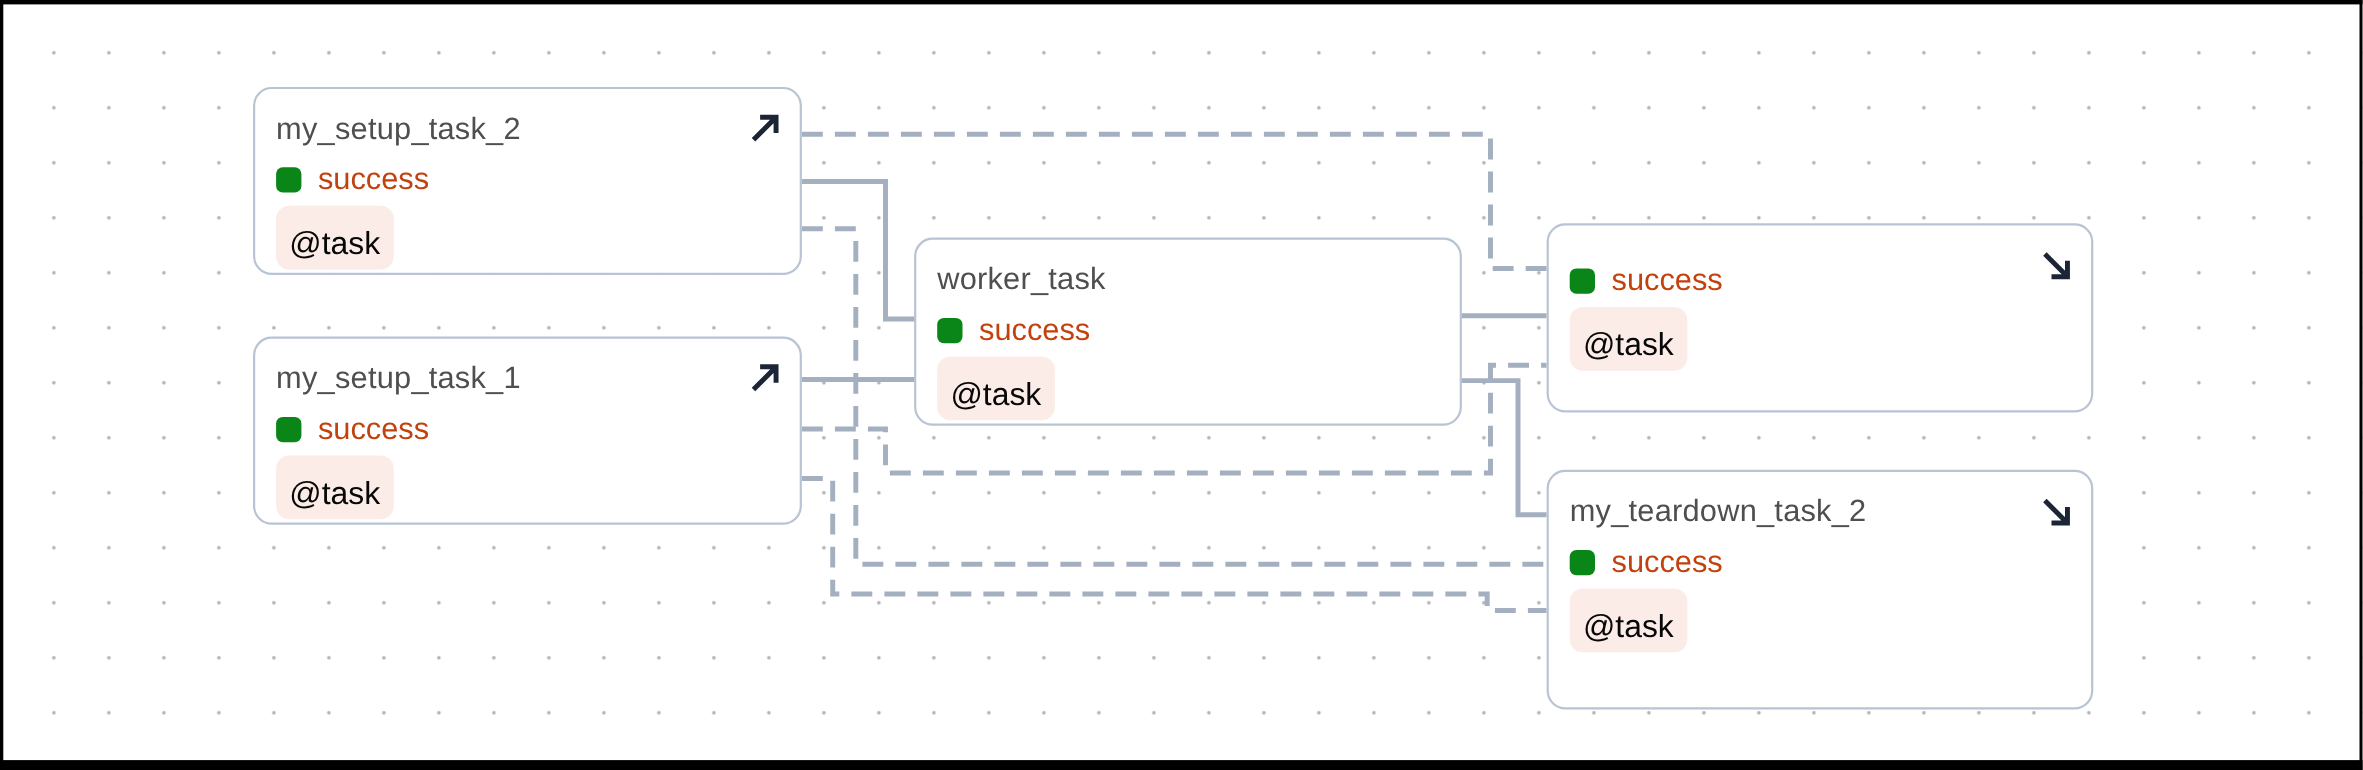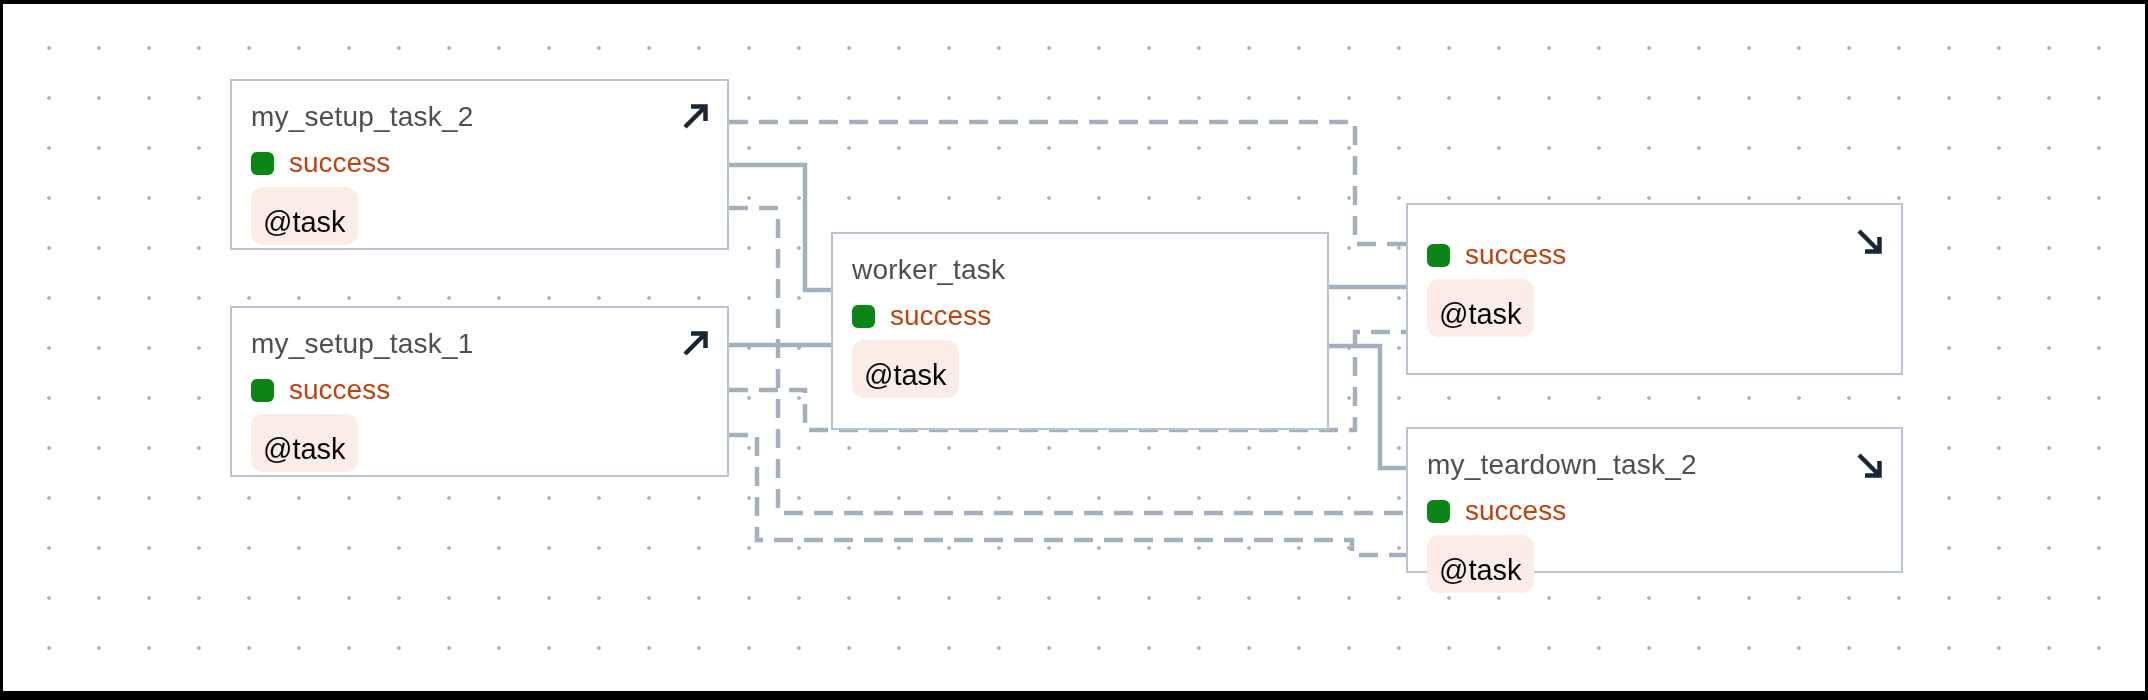--- a/index.html
+++ b/index.html
@@ -40,21 +40,21 @@
     stroke: #a4b0c0;
     stroke-width: 4.5;
   }
   .edge.dashed { stroke-dasharray: 19 11; }
 
   .node {
     position: absolute;
     box-sizing: border-box;
     background: #ffffff;
     border: 2px solid #b8c4d3;
-    border-radius: 0;
+    border-radius: 17px;
     padding: 20px 16px 0 19px;
     z-index: 10;
     cursor: pointer;
   }
   .node-title {
     font-size: 28px;
     line-height: 32px;
     color: #4f4f4f;
     letter-spacing: 0.2px;
     white-space: nowrap;
@@ -136,21 +136,21 @@
       <span class="state-label">success</span>
     </div>
     <span class="decorator-badge">@task</span>
     <span class="node-icon">
       <svg width="30" height="30" viewBox="0 0 30 30">
           <path d="M5 25 L25 5 M11 4.5 H25.5 V19" stroke="#1c2535" stroke-width="4.5" fill="none" stroke-linejoin="miter"></path>
         </svg>
     </span>
   </div>
 
-  <div class="node" style="left: 831px; top: 232px; width: 498px; height: 198px;">
+  <div class="node" style="left: 831px; top: 216px; width: 498px; height: 171px;">
     <div class="node-title">worker_task</div>
     <div class="state-row">
       <span class="state-swatch"></span>
       <span class="state-label">success</span>
     </div>
     <span class="decorator-badge">@task</span>
   </div>
 
   <div class="node" style="left: 1406px; top: 203px; width: 497px; height: 172px;">
     <div class="state-row">
@@ -158,21 +158,21 @@
       <span class="state-label">success</span>
     </div>
     <span class="decorator-badge">@task</span>
     <span class="node-icon">
       <svg width="30" height="30" viewBox="0 0 30 30">
           <path d="M5 5 L25 25 M25.5 11 V25.5 H11" stroke="#1c2535" stroke-width="4.5" fill="none" stroke-linejoin="miter"></path>
         </svg>
     </span>
   </div>
 
-  <div class="node" style="left: 1406px; top: 427px; width: 497px; height: 146px;">
+  <div class="node" style="left: 1406px; top: 427px; width: 497px; height: 218px;">
     <div class="node-title">my_teardown_task_2</div>
     <div class="state-row">
       <span class="state-swatch"></span>
       <span class="state-label">success</span>
     </div>
     <span class="decorator-badge">@task</span>
     <span class="node-icon">
       <svg width="30" height="30" viewBox="0 0 30 30">
           <path d="M5 5 L25 25 M25.5 11 V25.5 H11" stroke="#1c2535" stroke-width="4.5" fill="none" stroke-linejoin="miter"></path>
         </svg>

